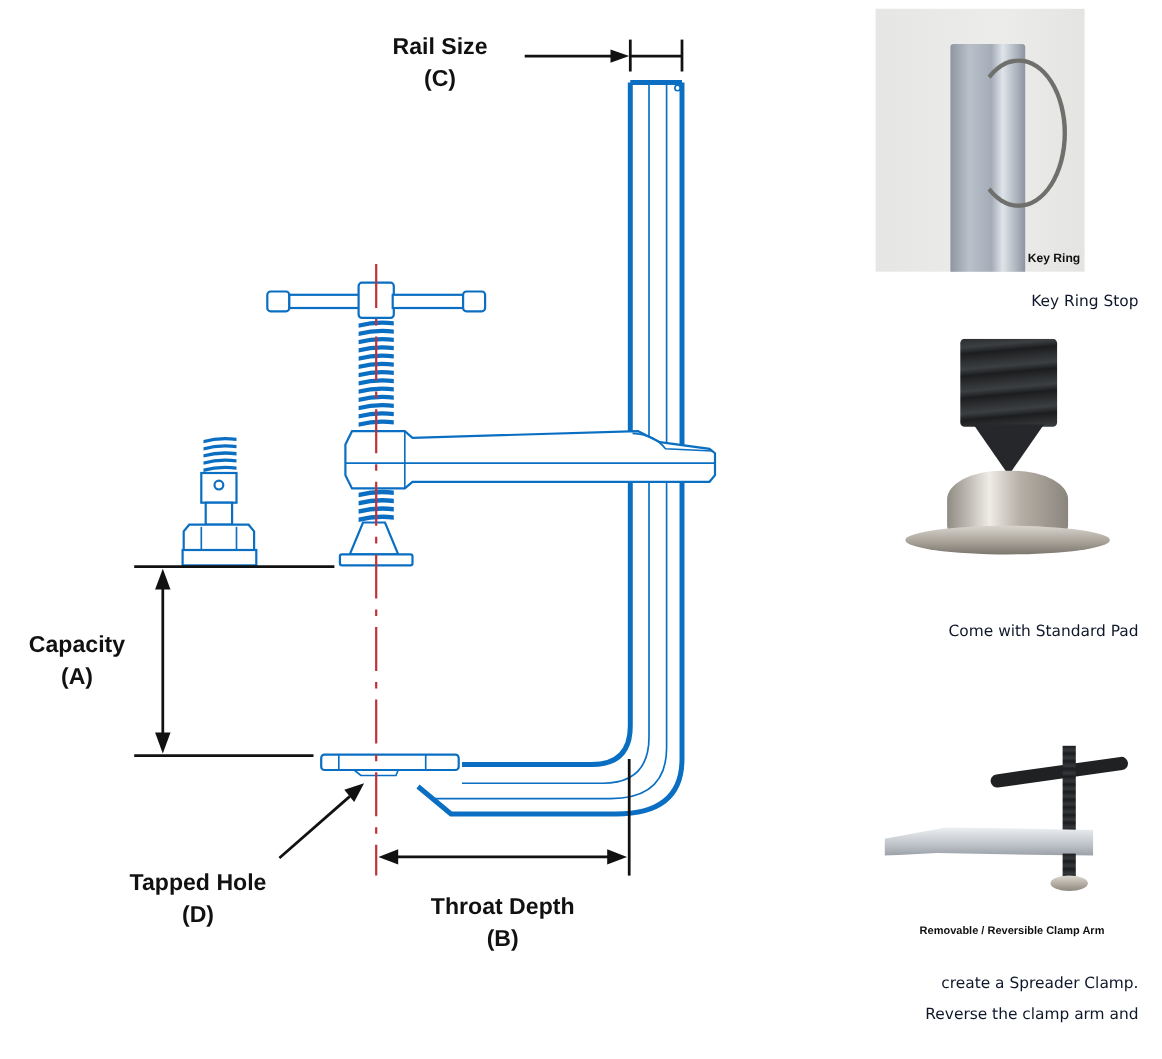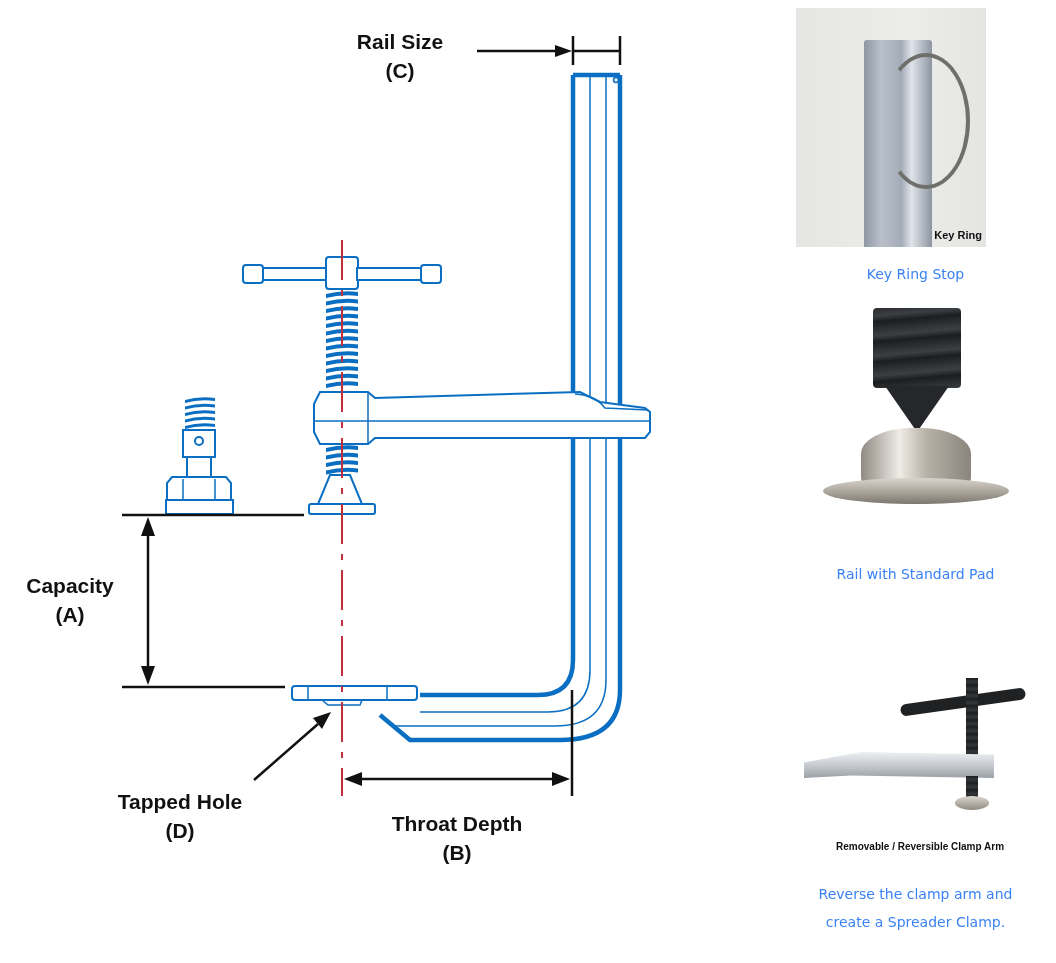--- a/index.html
+++ b/index.html
@@ -4,21 +4,21 @@
 <style>
   html,body{margin:0;padding:0;background:#ffffff;}
   body{width:1056px;height:963px;position:relative;overflow:hidden;font-family:"DejaVu Sans",sans-serif;}
   #diagram{position:absolute;left:0;top:0;width:790px;height:963px;}
   .lbl{font-family:"Liberation Sans",sans-serif;font-weight:bold;font-size:21px;fill:#111;text-anchor:middle;}
   .blue{stroke:#0a6fc2;fill:none;}
   .bluefill{fill:#ffffff;stroke:#0a6fc2;}
   .dim{stroke:#111;stroke-width:2.5;fill:none;}
   .center{stroke:#c0303a;stroke-width:2;stroke-dasharray:40 10 6 10;fill:none;}
   .photo{position:absolute;overflow:hidden;}
-  .cap{position:absolute;font-family:"DejaVu Sans",sans-serif;font-size:14px;color:#3b82f6;text-align:center;}
+  .cap{position:absolute;font-family:"DejaVu Sans",sans-serif;font-size:14px;color:#0f172a;text-align:right;}
   .tag{position:absolute;font-family:"Liberation Sans",sans-serif;font-weight:bold;font-size:11px;color:#111;}
 </style>
 </head>
 <body>
 
 <svg id="diagram" viewBox="0 0 790 963">
 
   <g>
     <path class="blue" stroke-width="4.5" d="M573,75 L573,660 Q573,695 538,695 L420,695"></path>
     <path class="blue" stroke-width="4.5" d="M620,75 L620,690 Q620,740 560,740 L410,740 L380,715"></path>
@@ -133,26 +133,26 @@
   <span class="tag" style="right:4px;bottom:6px;">Key Ring</span>
 </div>
 <div class="cap" style="left:796px;top:266px;width:239px;">Key Ring Stop</div>
 
 <div class="photo" style="left:815px;top:308px;width:200px;height:205px;background:#ffffff;">
   <div style="position:absolute;left:58px;top:0;width:88px;height:80px;background:repeating-linear-gradient(175deg,#2a2c2e 0px,#3c3f42 8px,#1c1d1f 14px,#2a2c2e 20px);border-radius:4px;"></div>
   <div style="position:absolute;left:70px;top:78px;width:0;height:0;border-left:32px solid transparent;border-right:32px solid transparent;border-top:46px solid #25272a;"></div>
   <div style="position:absolute;left:46px;top:120px;width:110px;height:58px;background:linear-gradient(90deg,#8f8a82 0%,#efece6 35%,#b6b0a6 60%,#8a857d 100%);border-radius:45% 45% 8px 8px;"></div>
   <div style="position:absolute;left:8px;top:170px;width:186px;height:26px;background:linear-gradient(180deg,#d8d4cd 0%,#a9a399 55%,#7c776f 100%);border-radius:50%;"></div>
 </div>
-<div class="cap" style="left:796px;top:566px;width:239px;">Rail with Standard Pad</div>
+<div class="cap" style="left:796px;top:566px;width:239px;">Come with Standard Pad</div>
 
 <div class="photo" style="left:800px;top:672px;width:240px;height:150px;background:#ffffff;">
   <div style="position:absolute;left:100px;top:24px;width:126px;height:12px;background:#1f2123;border-radius:6px;transform:rotate(-8deg);"></div>
   <div style="position:absolute;left:166px;top:6px;width:12px;height:90px;background:repeating-linear-gradient(180deg,#1c1d1f 0px,#35383b 4px,#1c1d1f 7px);"></div>
   <div style="position:absolute;left:4px;top:80px;width:190px;height:26px;background:linear-gradient(180deg,#eef0f2 0%,#bfc4ca 60%,#9aa0a7 100%);clip-path:polygon(0 40%,30% 0,100% 10%,100% 100%,25% 90%,0 100%);"></div>
   <div style="position:absolute;left:166px;top:104px;width:12px;height:22px;background:repeating-linear-gradient(180deg,#1c1d1f 0px,#35383b 4px,#1c1d1f 7px);"></div>
   <div style="position:absolute;left:155px;top:124px;width:34px;height:14px;background:linear-gradient(180deg,#ddd8cf,#8e887f);border-radius:50%;"></div>
 </div>
 <span class="tag" style="left:836px;top:841px;font-size:10px;">Removable / Reversible Clamp Arm</span>
 <div class="cap" style="left:796px;top:880px;width:239px;line-height:28px;">
+  <div>create a Spreader Clamp.</div>
   <div>Reverse the clamp arm and</div>
-  <div>create a Spreader Clamp.</div>
 </div>
 
 </body></html>

